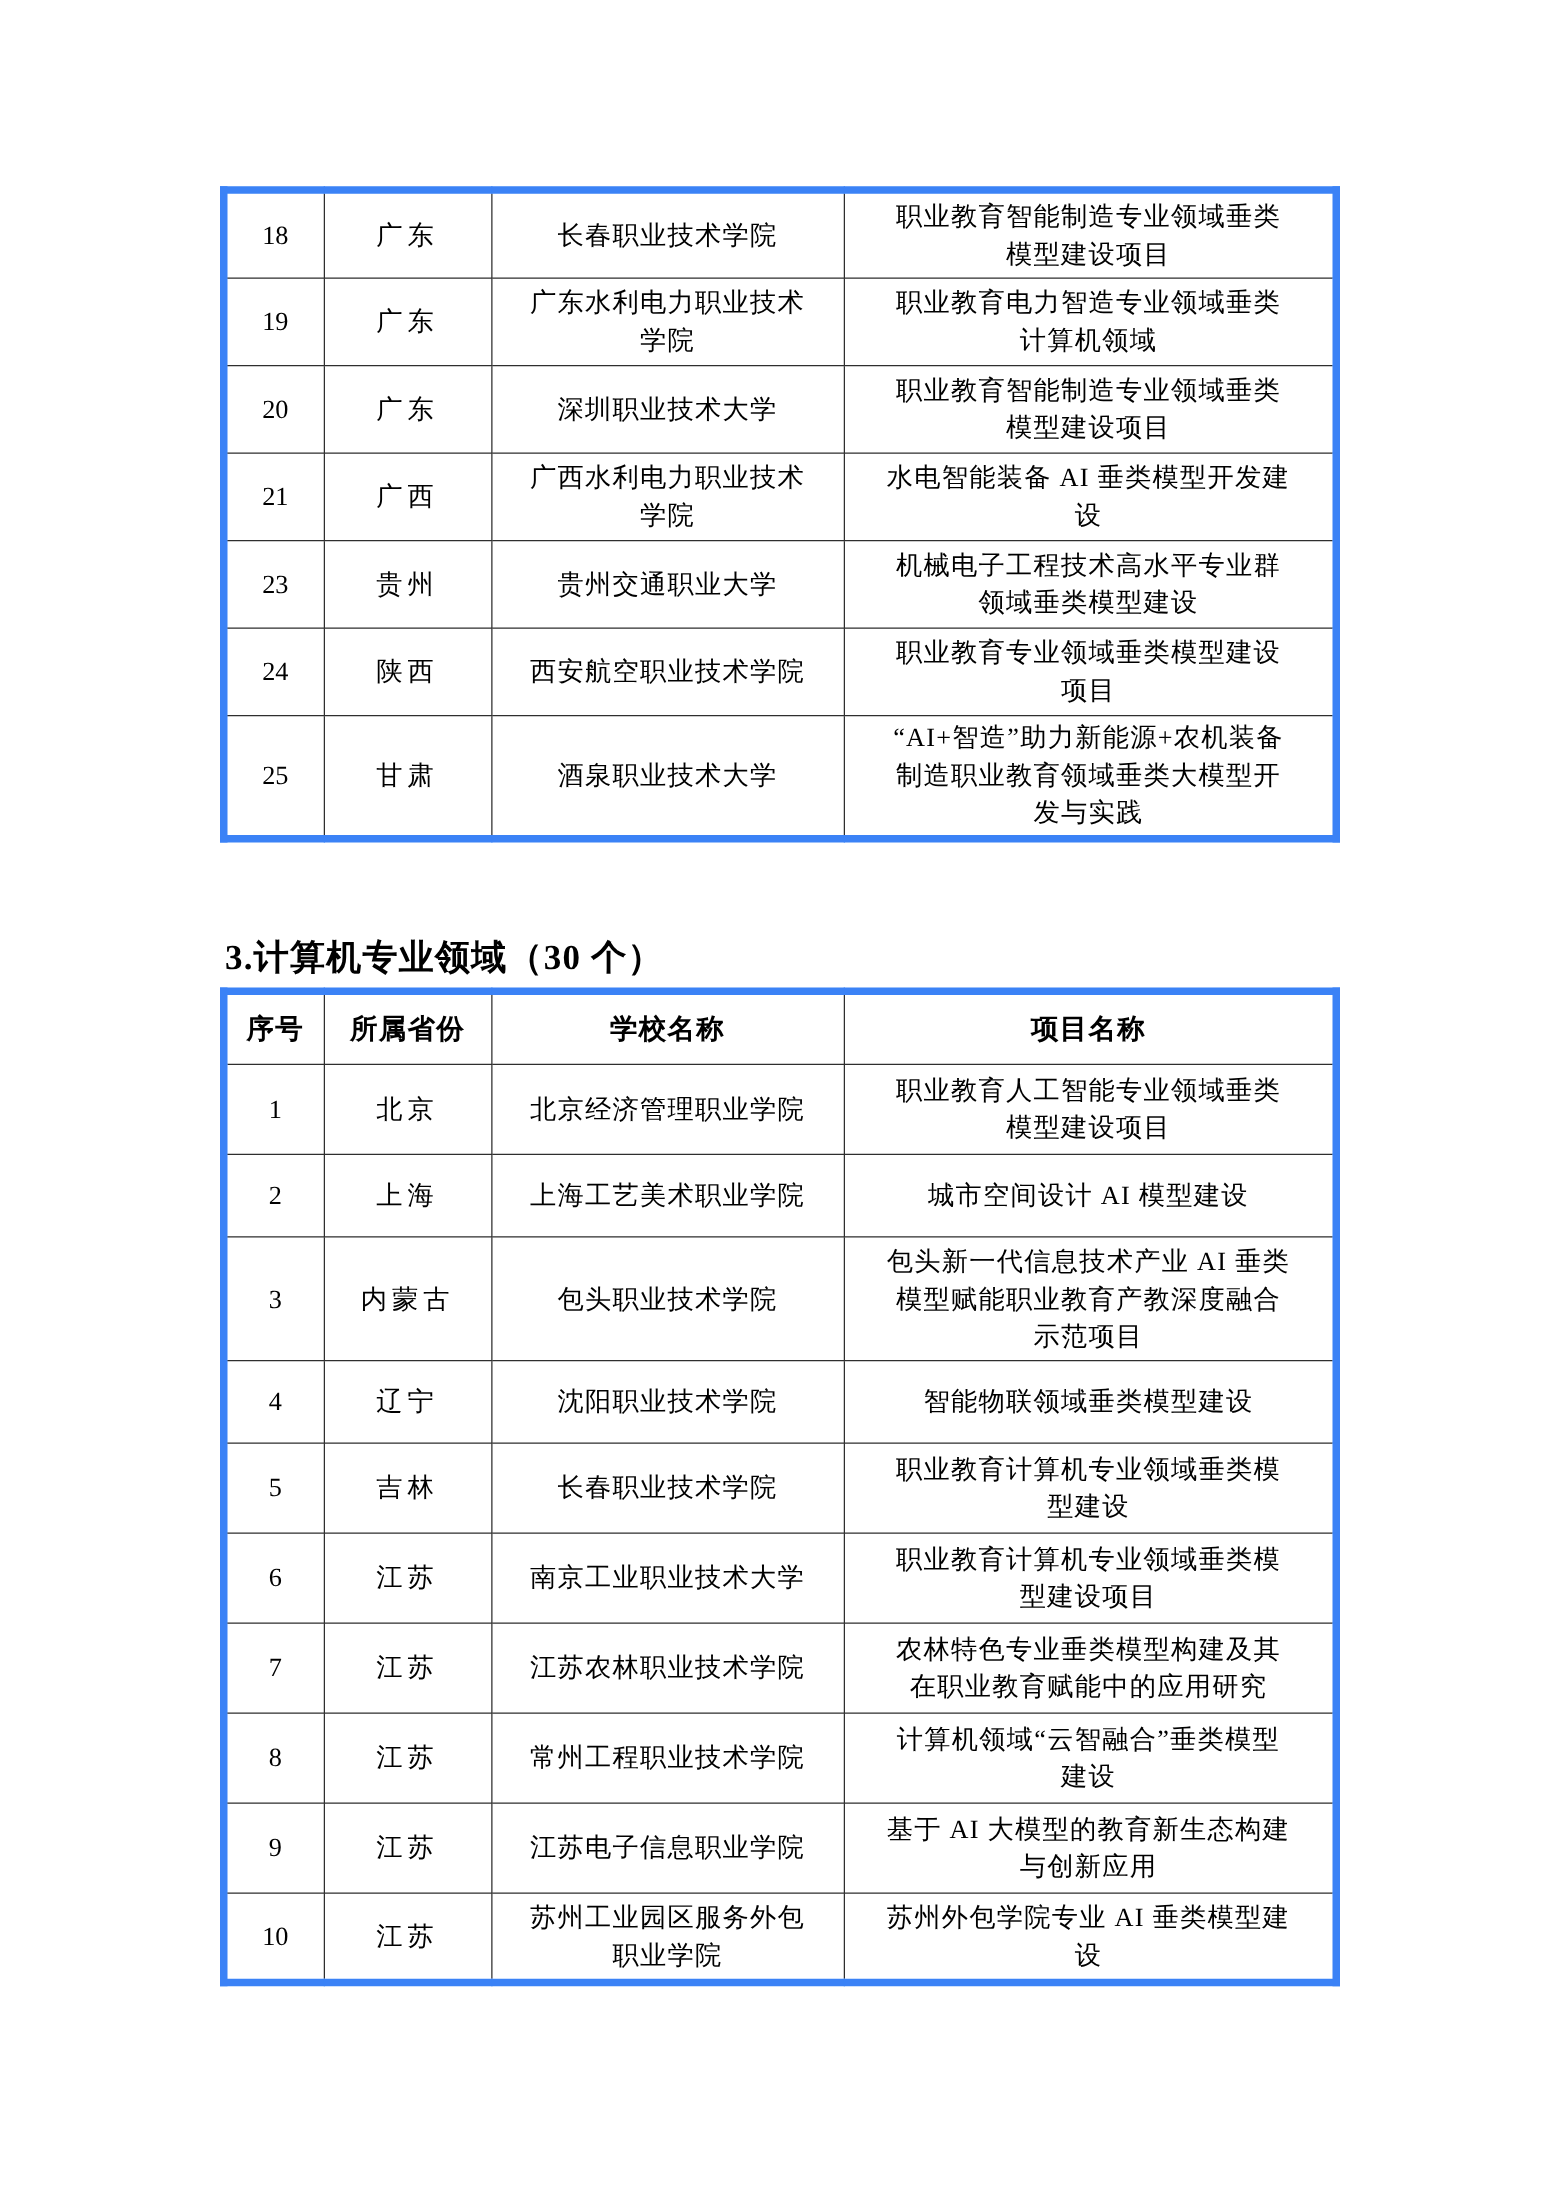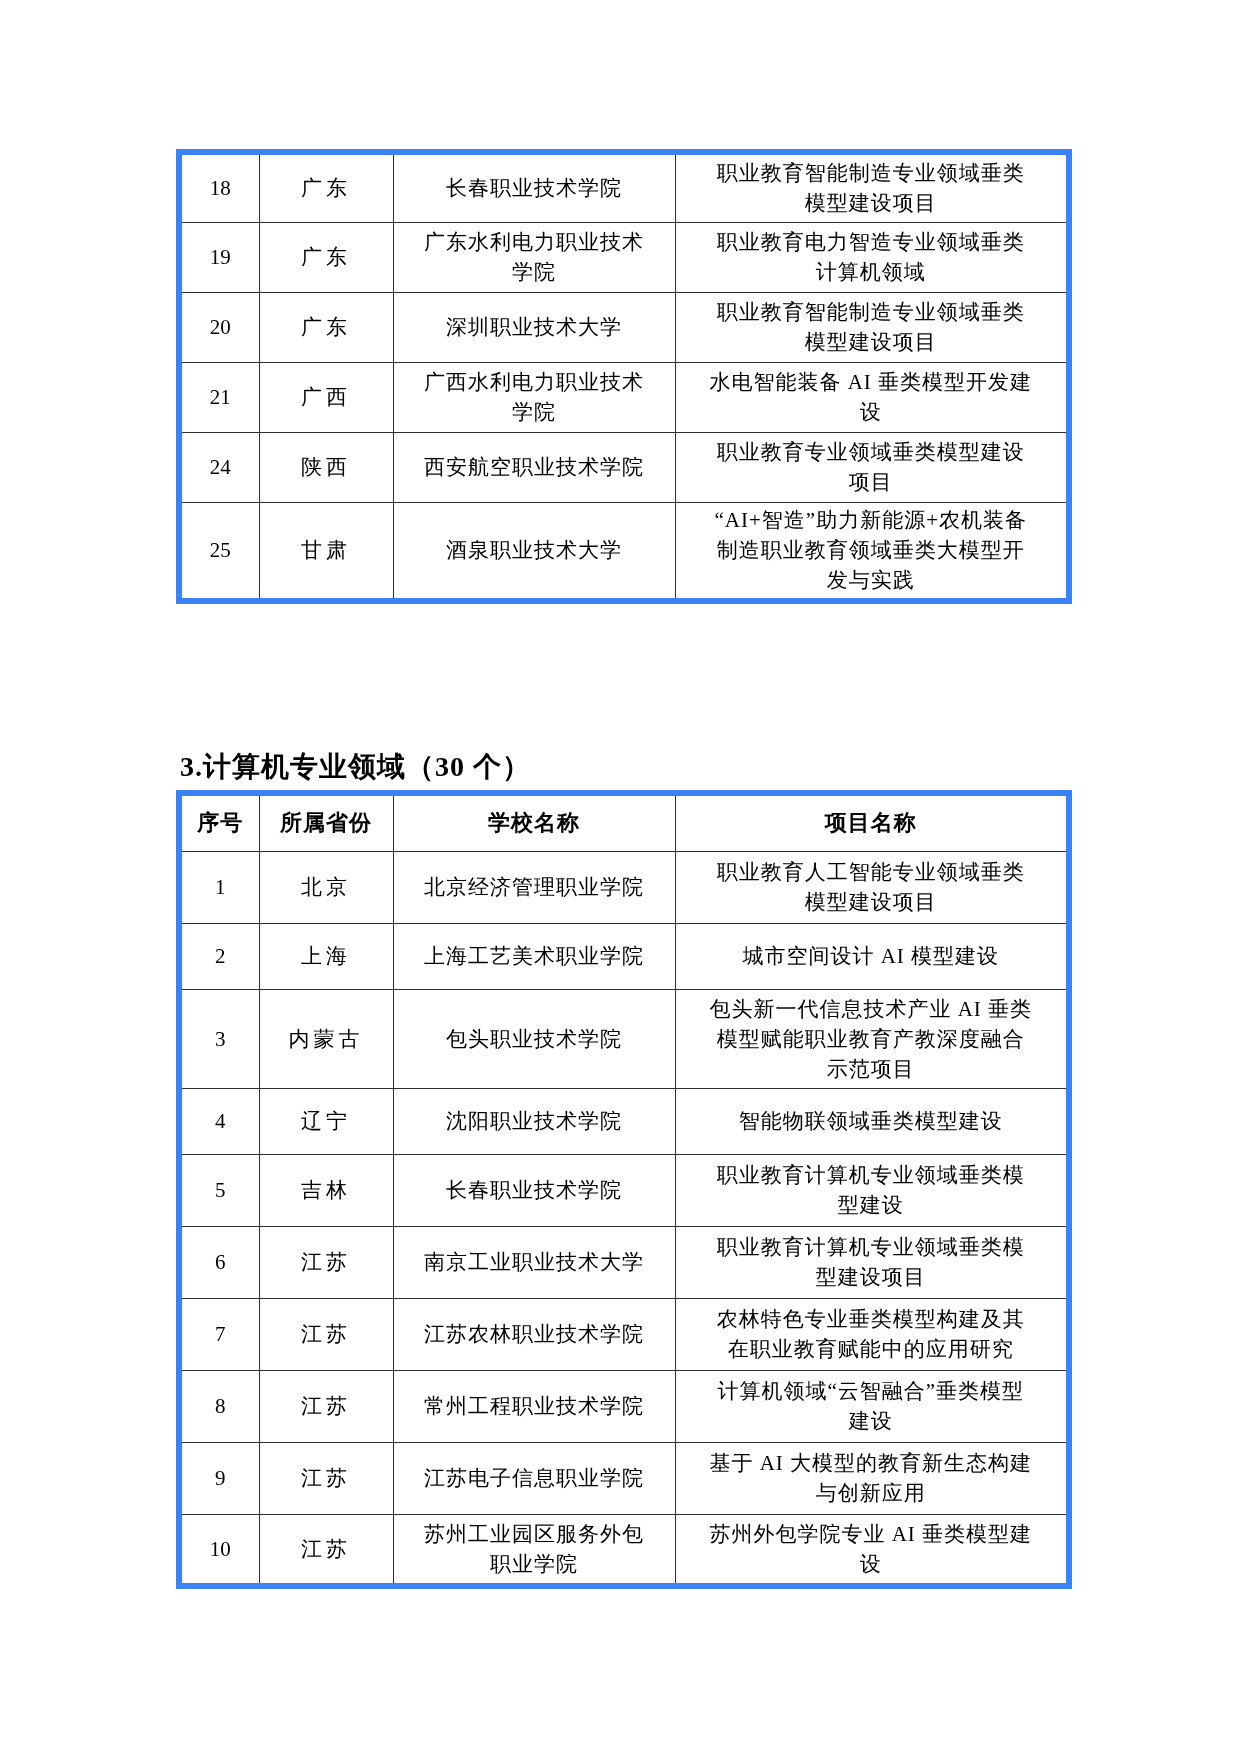--- a/index.html
+++ b/index.html
@@ -108,20 +108,27 @@
         <tr>
           <td class="c-no">21</td>
           <td class="c-prov">广西</td>
           <td class="c-school">广西水利电力职业技术
 学院</td>
           <td class="c-proj">水电智能装备 AI 垂类模型开发建
 设</td>
         </tr>
 
 
+        <tr>
+          <td class="c-no">23</td>
+          <td class="c-prov">贵州</td>
+          <td class="c-school">贵州交通职业大学</td>
+          <td class="c-proj">机械电子工程技术高水平专业群
+领域垂类模型建设</td>
+        </tr>
 
         <tr>
           <td class="c-no">24</td>
           <td class="c-prov">陕西</td>
           <td class="c-school">西安航空职业技术学院</td>
           <td class="c-proj">职业教育专业领域垂类模型建设
 项目</td>
         </tr>
 
         <tr class="tall">

